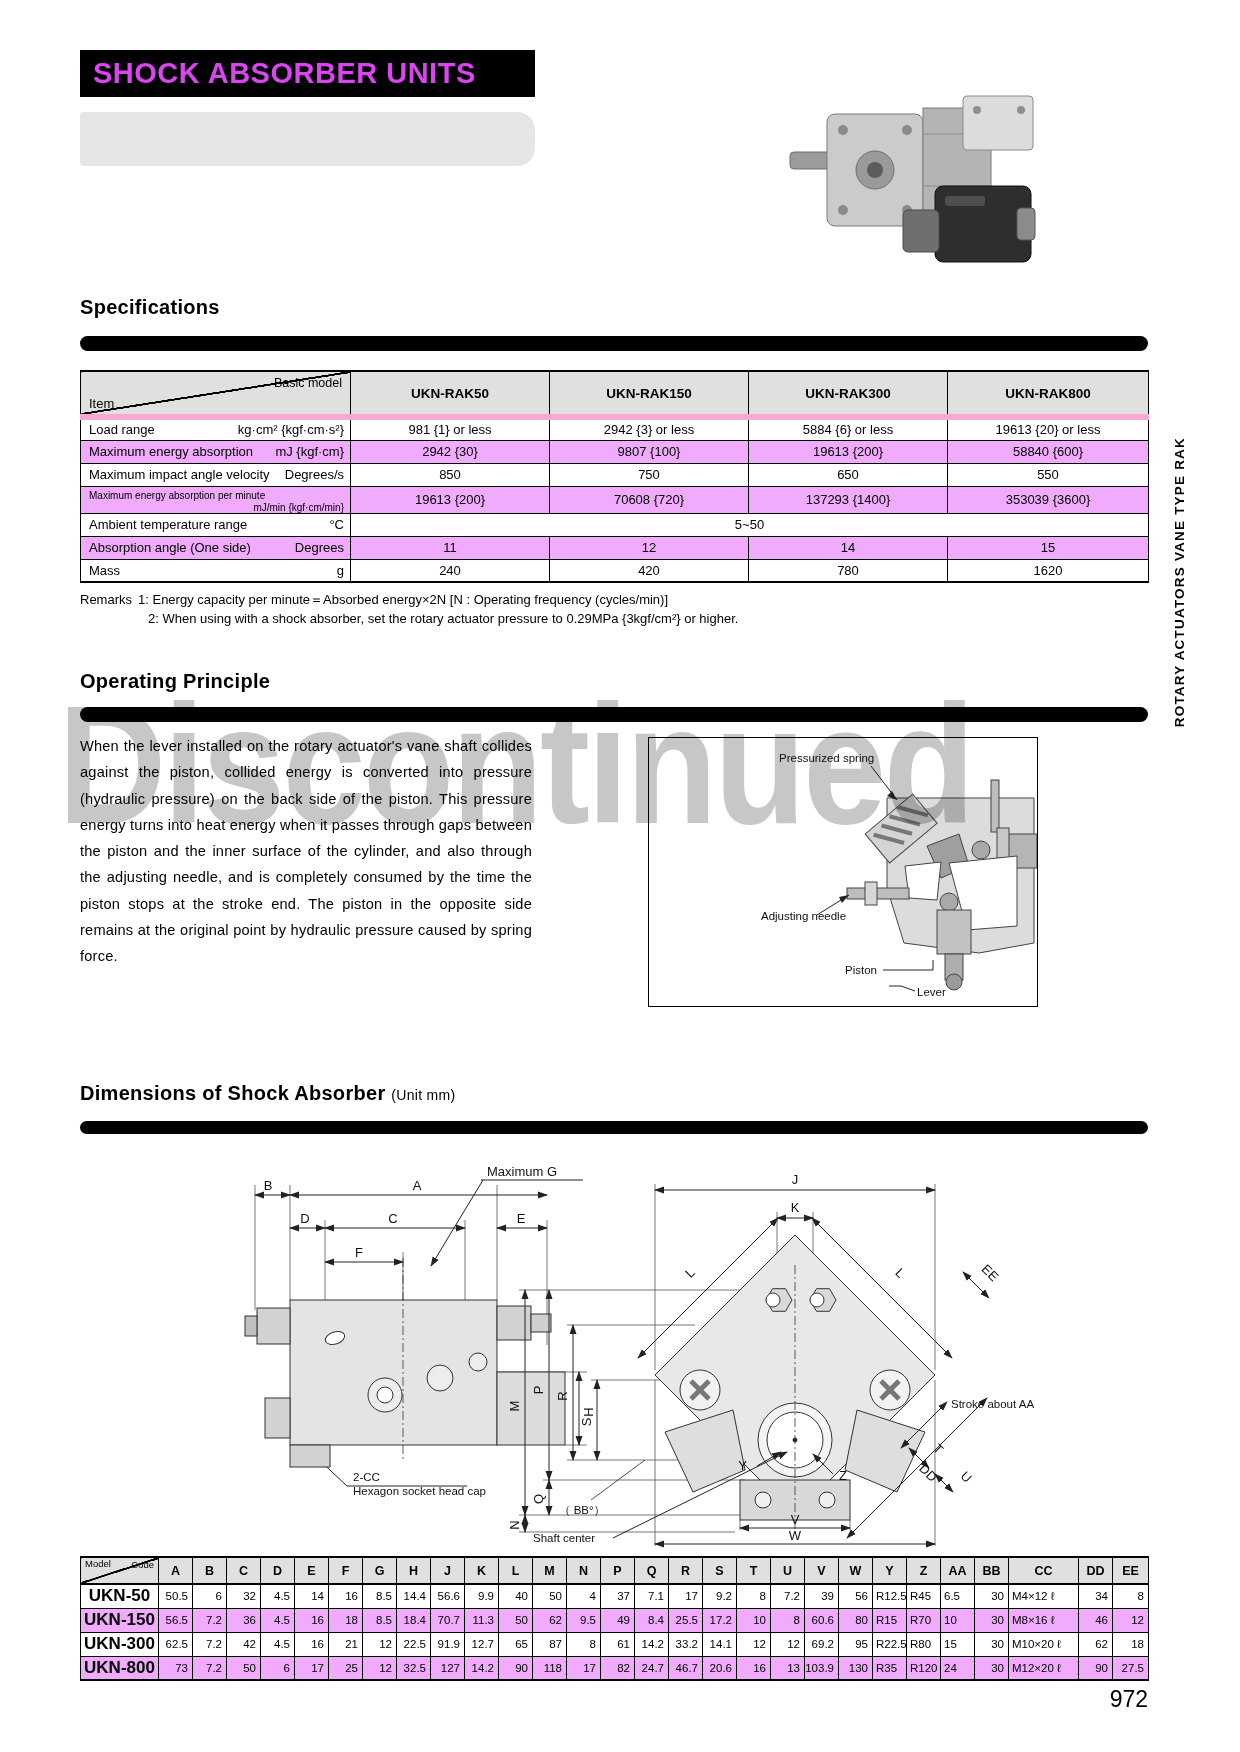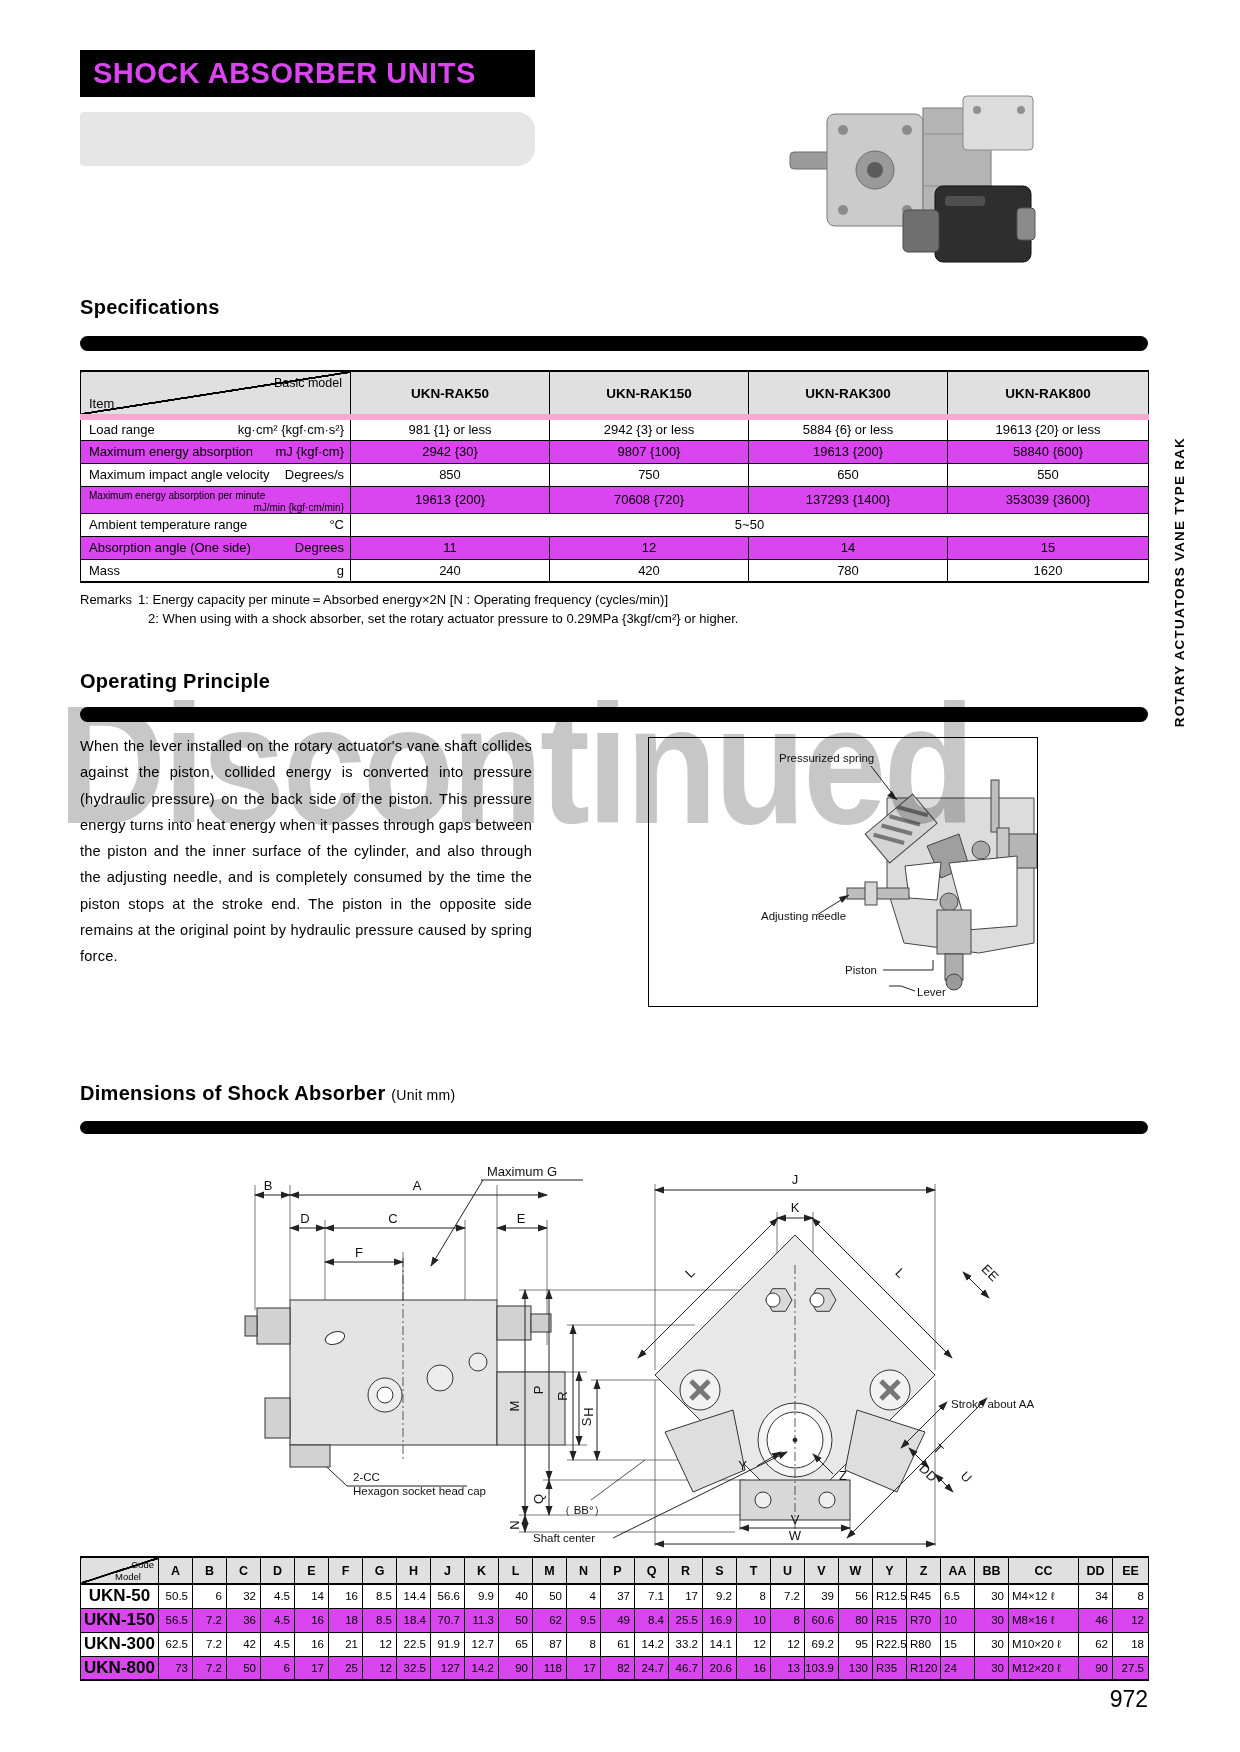--- a/index.html
+++ b/index.html
@@ -27,21 +27,21 @@
   .spec thead th.corner{background:#e0e0e0 linear-gradient(to bottom right,
         transparent calc(50% - 1px),#000 calc(50% - 1px),#000 calc(50% + 1px),transparent calc(50% + 1px));
         position:relative;font-weight:normal;}
   .spec thead{border-bottom:6px solid #f9a8d4;}
   .corner .c-top{position:absolute;top:4px;right:8px;font-size:12.5px;}
   .corner .c-bot{position:absolute;bottom:3px;left:8px;font-size:13px;}
   .spec td.item{text-align:left;padding:0 6px 0 8px;}
   .spec td.item .unit{float:right;}
   .spec td.item.small span{font-size:10px;}
   .spec td.val{text-align:center;}
-  tr.g{background:#d946ef;}
+  tr.g{background:#f0abfc;}
 
   .remarks{font-size:13px;display:flex;gap:6px;line-height:19px;}
 
   .op-text{width:452px;font-size:14.6px;line-height:26.3px;text-align:justify;letter-spacing:.2px;}
   .op-box{border:1.5px solid #000;background:#fff;}
 
   .watermark{left:58px;top:668px;font-size:150px;font-weight:bold;color:#c7c7c7;
              letter-spacing:-3px;transform:scale(1,1.12);transform-origin:left top;
              mix-blend-mode:multiply;z-index:40;pointer-events:none;white-space:nowrap;}
 
@@ -51,21 +51,21 @@
   .dim th,.dim td{border:1px solid #000;font-size:11.5px;height:24px;box-sizing:border-box;
                   padding:0;text-align:right;padding-right:4px;}
   .dim thead th{height:27px;background:#e0e0e0;font-size:12.5px;text-align:center;padding-right:0;}
   .dim thead{border-bottom:2.5px solid #000;}
   .dim th.model{font-weight:bold;text-align:center;padding-right:0;font-size:17px;background:inherit;}
   .dim td.la{text-align:left;padding-left:3px;padding-right:0;}
   .dim thead th.corner2{background:#e0e0e0 linear-gradient(to bottom right,
         transparent calc(50% - 1px),#000 calc(50% - 1px),#000 calc(50% + 1px),transparent calc(50% + 1px));
         position:relative;font-weight:normal;}
   .corner2 .c-top{position:absolute;top:1px;right:4px;font-size:9.5px;}
-  .corner2 .c-bot{position:absolute;bottom:1px;left:4px;font-size:9.5px;margin-left:30px;}
+  .corner2 .c-bot{position:absolute;bottom:14px;left:4px;font-size:9.5px;}
 
   .side-tab{left:1172px;top:437px;writing-mode:vertical-rl;transform:rotate(180deg);
             font-size:13.5px;font-weight:bold;letter-spacing:1.2px;white-space:nowrap;}
   .page-num{left:1000px;top:1686px;width:148px;text-align:right;font-size:23px;}
 
   svg text{font-family:"Liberation Sans","DejaVu Sans",sans-serif;}
   .dimtxt{font-size:13px;fill:#111;}
   .notetxt{font-size:11.5px;fill:#111;}
 </style>
 </head>
@@ -458,21 +458,21 @@
           <td>8.5</td>
           <td>18.4</td>
           <td>70.7</td>
           <td>11.3</td>
           <td>50</td>
           <td>62</td>
           <td>9.5</td>
           <td>49</td>
           <td>8.4</td>
           <td>25.5</td>
-          <td>16.9</td>
+          <td>17.2</td>
           <td>10</td>
           <td>8</td>
           <td>60.6</td>
           <td>80</td>
           <td class="la">R15</td>
           <td class="la">R70</td>
           <td class="la">10</td>
           <td>30</td>
           <td class="la">M8×16 ℓ</td>
           <td>46</td>

